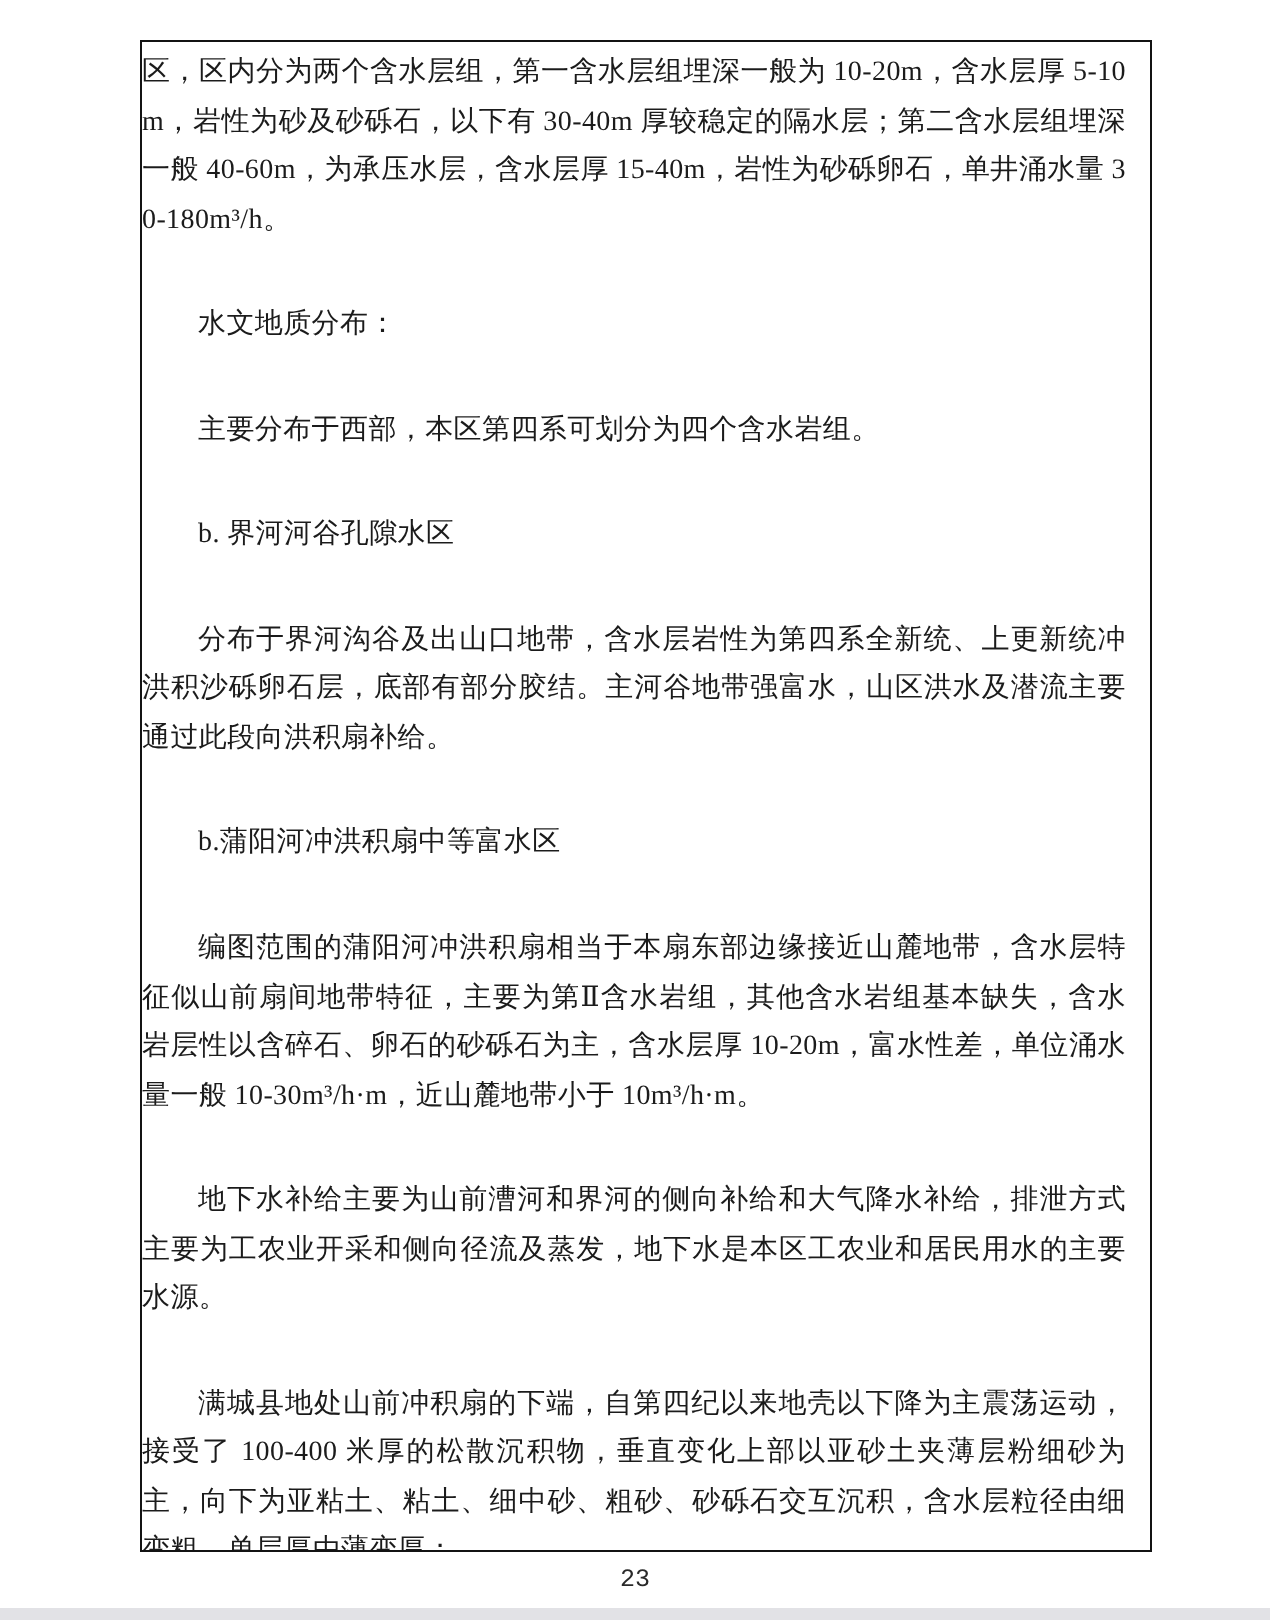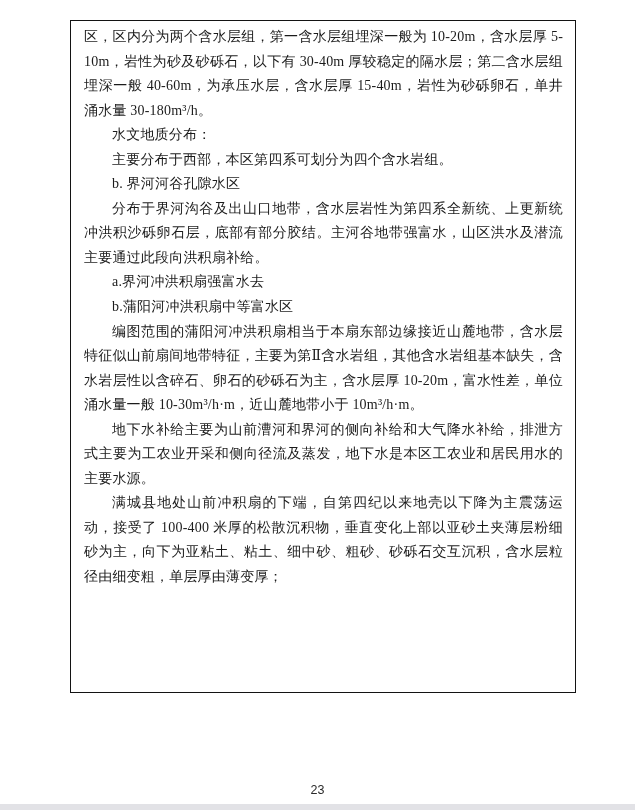--- a/index.html
+++ b/index.html
@@ -19,46 +19,47 @@
     left: 0; top: 0;
     width: 635px;
     height: 810px;
     background: #ffffff;
   }
   .text-box {
     position: absolute;
     left: 70px;
     top: 20px;
     width: 506px;
-    height: 673px;
+    height: 756px;
     box-sizing: border-box;
     border: 1px solid #131313;
-    padding: 4px 12px 0 13px;
+    padding: 4px 12px 0 0;
     overflow: hidden;
     background: #ffffff;
   }
   .text-box p {
     margin: 0;
     font-size: 14px;
     line-height: 24.55px;
     color: #1b1b1b;
     text-align: justify;
     letter-spacing: 0.2px;
     word-break: break-all;
   }
   .text-box p.ind {
     text-indent: 2em;
+    margin-top: 28px;
   }
   .page-number {
     position: absolute;
     left: 0;
     top: 783px;
     width: 635px;
     text-align: center;
-    font-family: Liberation Sans, sans-serif;
+    font-family: Liberation Mono, monospace;
     font-size: 12.5px;
     color: #2a2a2a;
   }
   .window-bottom-edge {
     position: absolute;
     left: 0;
     top: 804px;
     width: 635px;
     height: 6px;
     background: #e2e2e6;
@@ -68,21 +69,20 @@
 <body>
 
 <div class="page">
 
   <div class="text-box">
     <p>区，区内分为两个含水层组，第一含水层组埋深一般为 10-20m，含水层厚 5-10m，岩性为砂及砂砾石，以下有 30-40m 厚较稳定的隔水层；第二含水层组埋深一般 40-60m，为承压水层，含水层厚 15-40m，岩性为砂砾卵石，单井涌水量 30-180m³/h。</p>
     <p class="ind">水文地质分布：</p>
     <p class="ind">主要分布于西部，本区第四系可划分为四个含水岩组。</p>
     <p class="ind">b. 界河河谷孔隙水区</p>
     <p class="ind">分布于界河沟谷及出山口地带，含水层岩性为第四系全新统、上更新统冲洪积沙砾卵石层，底部有部分胶结。主河谷地带强富水，山区洪水及潜流主要通过此段向洪积扇补给。</p>
-    <p class="ind">a.界河冲洪积扇强富水去</p>
     <p class="ind">b.蒲阳河冲洪积扇中等富水区</p>
     <p class="ind">编图范围的蒲阳河冲洪积扇相当于本扇东部边缘接近山麓地带，含水层特征似山前扇间地带特征，主要为第Ⅱ含水岩组，其他含水岩组基本缺失，含水岩层性以含碎石、卵石的砂砾石为主，含水层厚 10-20m，富水性差，单位涌水量一般 10-30m³/h·m，近山麓地带小于 10m³/h·m。</p>
     <p class="ind">地下水补给主要为山前漕河和界河的侧向补给和大气降水补给，排泄方式主要为工农业开采和侧向径流及蒸发，地下水是本区工农业和居民用水的主要水源。</p>
     <p class="ind">满城县地处山前冲积扇的下端，自第四纪以来地壳以下降为主震荡运动，接受了 100-400 米厚的松散沉积物，垂直变化上部以亚砂土夹薄层粉细砂为主，向下为亚粘土、粘土、细中砂、粗砂、砂砾石交互沉积，含水层粒径由细变粗，单层厚由薄变厚；</p>
   </div>
 
   <div class="page-number">23</div>
 
   <div class="window-bottom-edge"></div>
 

